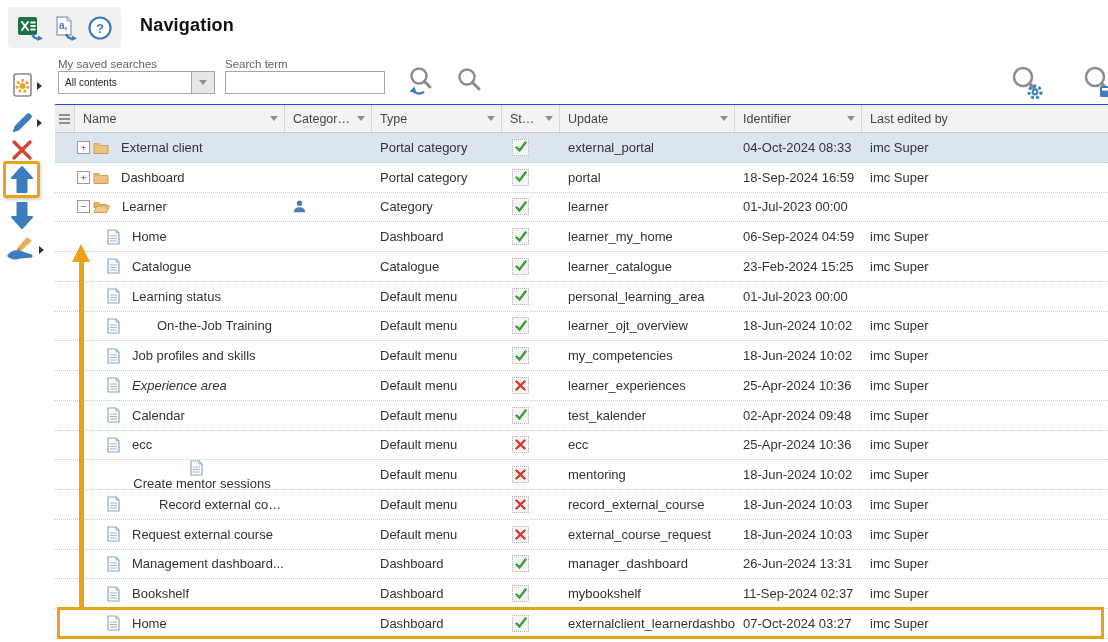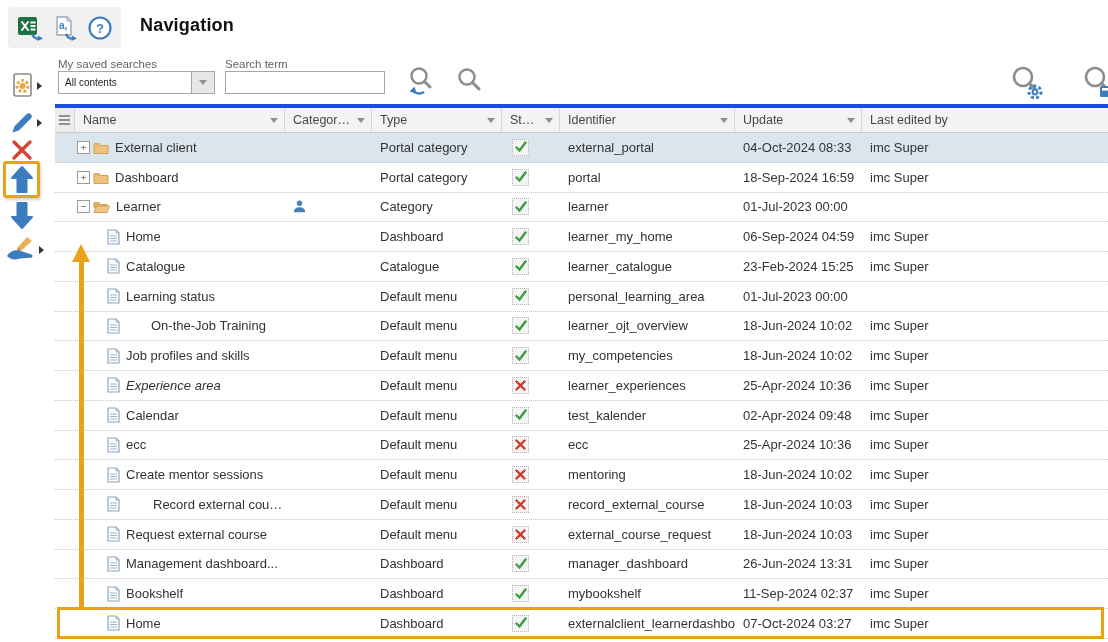--- a/index.html
+++ b/index.html
@@ -27,36 +27,36 @@
   .tinput{left:225px;top:71px;width:160px;height:23px;border:1px solid #a6a6a6;box-sizing:border-box;
     font-family:"Liberation Sans",sans-serif;font-size:13px;padding:0 5px;outline:none}
 
   
   .rail-btn{cursor:pointer}
   .caret-r{width:0;height:0;border-top:4px solid transparent;border-bottom:4px solid transparent;border-left:5px solid #333}
 
   
   .table{left:55px;top:104px;width:1053px}
   .thead{display:grid;grid-template-columns:20px 210px 87px 130px 58px 175px 127px 1fr;height:29px;
-    background:#f3f3f3;border-top:4px solid #1d4ed8;border-bottom:1px solid #c9c9c9;box-sizing:border-box}
+    background:#f3f3f3;border-top:1px solid #1d4ed8;border-bottom:1px solid #c9c9c9;box-sizing:border-box}
   .hcell{display:flex;align-items:center;padding:0 6px 0 8px;border-right:1px solid #d6d6d6;
     font-size:12.5px;color:#454545;box-sizing:border-box;overflow:hidden;white-space:nowrap}
   .hcell:last-child{border-right:none}
   .hcell.grip-cell{background:#ececec;padding:0;justify-content:center}
   .hlab{flex:1;overflow:hidden;text-overflow:ellipsis}
   .farrow{width:0;height:0;border-left:4px solid transparent;border-right:4px solid transparent;border-top:5px solid #8f8f8f;margin-left:4px;flex:none}
   .grip{display:flex;flex-direction:column;gap:2px}
   .grip i{display:block;width:11px;height:2px;background:#8f8f8f}
 
   .trow{display:grid;grid-template-columns:20px 210px 87px 130px 58px 175px 127px 1fr;height:29.76px;
     border-bottom:1px dotted #c8c8c8;box-sizing:border-box;background:#fff}
   .trow.sel{background:#dbe5ee}
   .tcell{display:flex;align-items:center;font-size:13px;color:#333;overflow:hidden;white-space:nowrap;box-sizing:border-box}
   .tcell.pad{padding-left:8px}
-  .name-cell .ntext{margin-left:6px;overflow:hidden;text-overflow:ellipsis}
+  .name-cell .ntext{margin-left:12px;overflow:hidden;text-overflow:ellipsis}
   .tgl{width:11px;height:11px;border:1px solid #9c9c9c;background:#fdfdfd;color:#666;flex:none;
     display:inline-flex;align-items:center;justify-content:center;
     font-family:"DejaVu Sans Mono",monospace;font-size:9px;line-height:9px;margin-left:2px}
   .icon-sp{display:inline-flex;flex:none;align-items:center;justify-content:center}
   .statbox{width:15px;height:15px;margin-left:10px;background:#f4f4f4;border:1px dotted #b3b3b3;
     display:inline-flex;align-items:center;justify-content:center;flex:none}
 
   
   .ann{border:3px solid #e9a21a;box-sizing:border-box;pointer-events:none}
   .ann-upbox{left:3px;top:161px;width:37px;height:37px;border-radius:3px;box-shadow:1px 2px 3px rgba(0,0,0,.18)}
@@ -203,25 +203,25 @@
       </div>
       <div class="hcell">
         <span class="hlab">Type</span>
         <span class="farrow"></span>
       </div>
       <div class="hcell">
         <span class="hlab">Status</span>
         <span class="farrow"></span>
       </div>
       <div class="hcell">
+        <span class="hlab">Update</span>
+        <span class="farrow"></span>
+      </div>
+      <div class="hcell">
         <span class="hlab">Identifier</span>
-        <span class="farrow"></span>
-      </div>
-      <div class="hcell">
-        <span class="hlab">Update</span>
         <span class="farrow"></span>
       </div>
       <div class="hcell">
         <span class="hlab">Last edited by</span>
       </div>
     </div>
   <div id="tbody">
       <div class="trow sel">
         <div class="tcell "></div>
         <div class="tcell name-cell">
@@ -499,21 +499,21 @@
               <path d="M1.5 1.5 L9.5 9.5 M9.5 1.5 L1.5 9.5" stroke="#cd3a27" stroke-width="2.4" stroke-linecap="round"></path>
             </svg>
           </span>
         </div>
         <div class="tcell pad">ecc</div>
         <div class="tcell pad">25-Apr-2024 10:36</div>
         <div class="tcell pad">imc Super</div>
       </div>
       <div class="trow">
         <div class="tcell "></div>
-        <div class="tcell name-cell" style="padding-left: 32px;">
+        <div class="tcell name-cell" style="padding-left: 32px; flex-direction: column;">
           <span class="icon-sp">
             <svg width="13" height="16" viewBox="0 0 13 16">
               <path d="M1 1 h8 l3 3 v11 H1 Z" fill="#fdfdfd" stroke="#8fa6c0" stroke-width="1.2"></path>
               <path d="M9 1 l3 3 h-3 Z" fill="#dbe4ef" stroke="#8fa6c0" stroke-width=".8"></path>
               <path d="M3 7 h7 M3 9.5 h7 M3 12 h7" stroke="#9fb6d4" stroke-width="1"></path>
             </svg>
           </span>
           <span class="ntext">Create mentor sessions</span>
         </div>
         <div class="tcell pad"></div>

